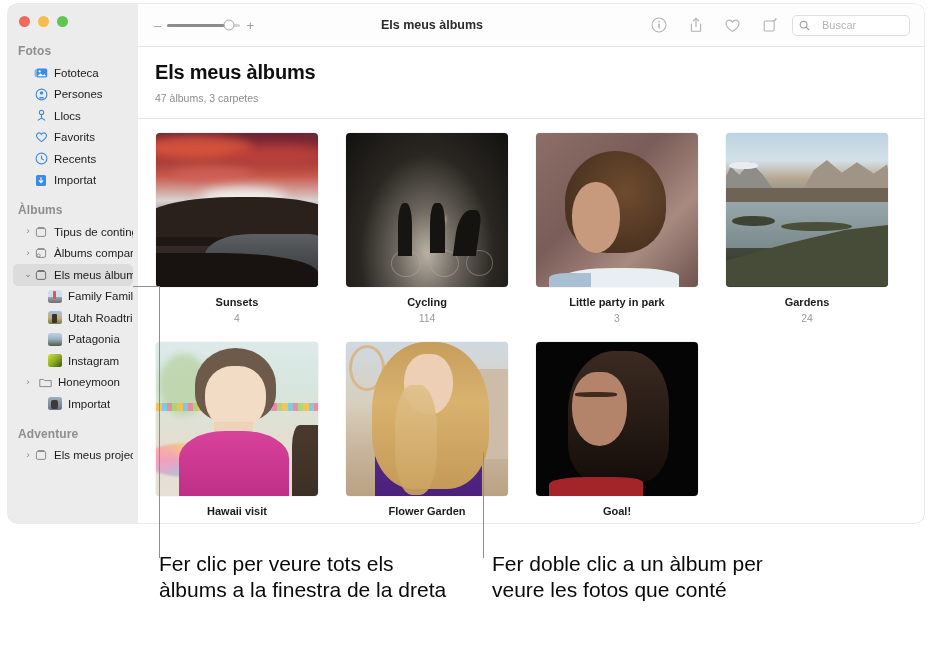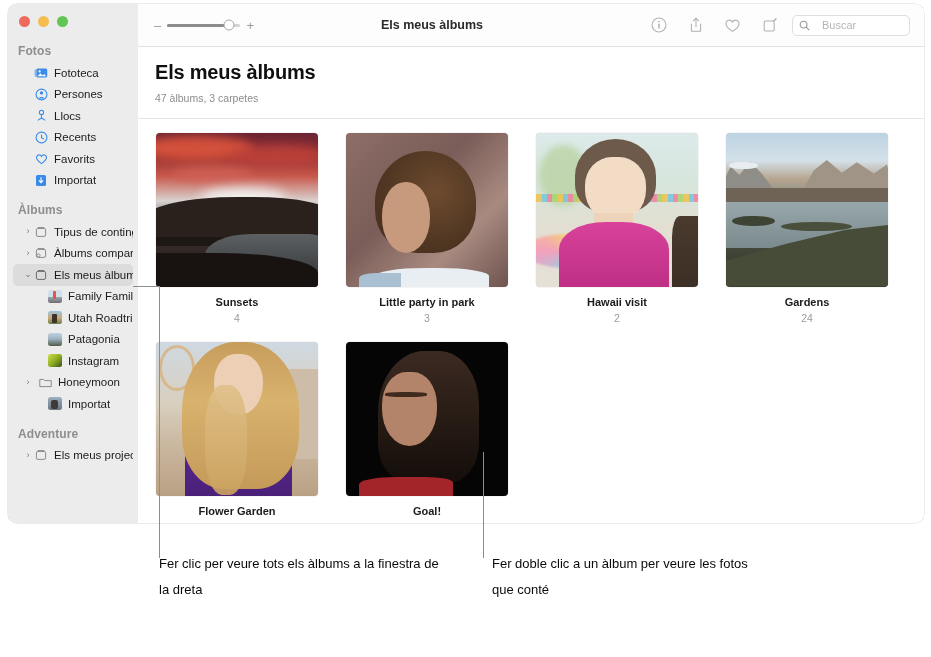--- a/index.html
+++ b/index.html
@@ -327,21 +327,21 @@
   .art-goal .shirt { position:absolute; left:8%; bottom:0; width:58%; height:12%; background:#a3252a; border-radius:40% 30% 0 0;}
 
   
   .callout-line {
     position: absolute;
     background: #8e8e8e;
   }
 
   .callout-text {
     position: absolute;
-    font-size: 13px;
+    font-size: 21px;
     line-height: 26px;
     color: #0a0a0a;
     font-family: "Liberation Sans", sans-serif;
   }
 
   svg { display: block; }
 </style>
 </head>
 <body>
 
@@ -391,36 +391,36 @@
             <path d="M6.5 5.6 L6.5 9.6" stroke="#3a8bea" stroke-width="1.1"></path>
             <path d="M2.8 11.4 L6.5 9.0 L10.2 11.4" stroke="#3a8bea" stroke-width="1.1" fill="none"></path>
           </svg>
       </span>
       <span class="lbl">Llocs</span>
     </div>
 
     <div class="sb-item">
       <span class="disc"></span>
       <span class="ico">
+        <svg width="13" height="12" viewBox="0 0 13 12">
+            <path d="M6.5 10.6 C2 7.6 0.8 5.2 1.9 3.2 C2.9 1.4 5.3 1.5 6.5 3.4 C7.7 1.5 10.1 1.4 11.1 3.2 C12.2 5.2 11 7.6 6.5 10.6 Z" fill="none" stroke="#3a8bea" stroke-width="1.1"></path>
+          </svg>
+      </span>
+      <span class="lbl">Favorits</span>
+    </div>
+
+    <div class="sb-item">
+      <span class="disc"></span>
+      <span class="ico">
         <svg width="13" height="13" viewBox="0 0 13 13">
             <circle cx="6.5" cy="6.5" r="5.4" fill="none" stroke="#3a8bea" stroke-width="1.1"></circle>
             <path d="M6.5 3.4 L6.5 6.7 L8.9 7.9" stroke="#3a8bea" stroke-width="1.1" fill="none"></path>
           </svg>
       </span>
       <span class="lbl">Recents</span>
-    </div>
-
-    <div class="sb-item">
-      <span class="disc"></span>
-      <span class="ico">
-        <svg width="13" height="12" viewBox="0 0 13 12">
-            <path d="M6.5 10.6 C2 7.6 0.8 5.2 1.9 3.2 C2.9 1.4 5.3 1.5 6.5 3.4 C7.7 1.5 10.1 1.4 11.1 3.2 C12.2 5.2 11 7.6 6.5 10.6 Z" fill="none" stroke="#3a8bea" stroke-width="1.1"></path>
-          </svg>
-      </span>
-      <span class="lbl">Favorits</span>
     </div>
 
     <div class="sb-item">
       <span class="disc"></span>
       <span class="ico">
         <svg width="12" height="13" viewBox="0 0 12 13">
             <rect x="1" y="1" width="10" height="11" rx="1.6" fill="#3a8bea"></rect>
             <path d="M6 3.2 L6 8.4 M3.9 6.4 L6 8.6 L8.1 6.4" stroke="#fff" stroke-width="1.1" fill="none"></path>
           </svg>
       </span>
@@ -607,32 +607,64 @@
                 <div class="hill"></div>
                 <div class="water"></div>
                 <div class="fg"></div>
               </div>
             </div>
           <div class="album-name">Sunsets</div>
           <div class="album-count">4</div>
         </div>
 
 
+        <div class="album">
+          <div class="thumb">
+              <div class="art art-cycle">
+                <div class="whl1"></div>
+                <div class="whl2"></div>
+                <div class="whl3"></div>
+                <div class="lamp"></div>
+                <div class="r1"></div>
+                <div class="r2"></div>
+                <div class="r3"></div>
+              </div>
+            </div>
+          <div class="album-name">Cycling</div>
+          <div class="album-count">114</div>
+        </div>
 
         <div class="album">
           <div class="thumb">
               <div class="art art-party">
                 <div class="hair"></div>
                 <div class="face"></div>
                 <div class="shirt"></div>
                 <div class="collar"></div>
               </div>
             </div>
           <div class="album-name">Little party in park</div>
           <div class="album-count">3</div>
+        </div>
+
+        <div class="album">
+          <div class="thumb">
+              <div class="art art-gardens">
+                <div class="mtn1"></div>
+                <div class="mtn2"></div>
+                <div class="snow"></div>
+                <div class="ridge"></div>
+                <div class="lake"></div>
+                <div class="isl"></div>
+                <div class="isl2"></div>
+                <div class="fg"></div>
+              </div>
+            </div>
+          <div class="album-name">Gardens</div>
+          <div class="album-count">24</div>
         </div>
 
         <div class="album">
           <div class="thumb">
               <div class="art art-hawaii">
                 <div class="palm"></div>
                 <div class="bunting"></div>
                 <div class="pool"></div>
                 <div class="sis"></div>
                 <div class="hair"></div>
@@ -640,37 +672,20 @@
                 <div class="neck"></div>
                 <div class="top"></div>
               </div>
             </div>
           <div class="album-name">Hawaii visit</div>
           <div class="album-count">2</div>
         </div>
 
         <div class="album">
           <div class="thumb">
-              <div class="art art-gardens">
-                <div class="mtn1"></div>
-                <div class="mtn2"></div>
-                <div class="snow"></div>
-                <div class="ridge"></div>
-                <div class="lake"></div>
-                <div class="isl"></div>
-                <div class="isl2"></div>
-                <div class="fg"></div>
-              </div>
-            </div>
-          <div class="album-name">Gardens</div>
-          <div class="album-count">24</div>
-        </div>
-
-        <div class="album">
-          <div class="thumb">
               <div class="art art-flower">
                 <div class="bld"></div>
                 <div class="wheel"></div>
                 <div class="top"></div>
                 <div class="hair"></div>
                 <div class="face"></div>
                 <div class="strand"></div>
               </div>
             </div>
           <div class="album-name">Flower Garden</div>

